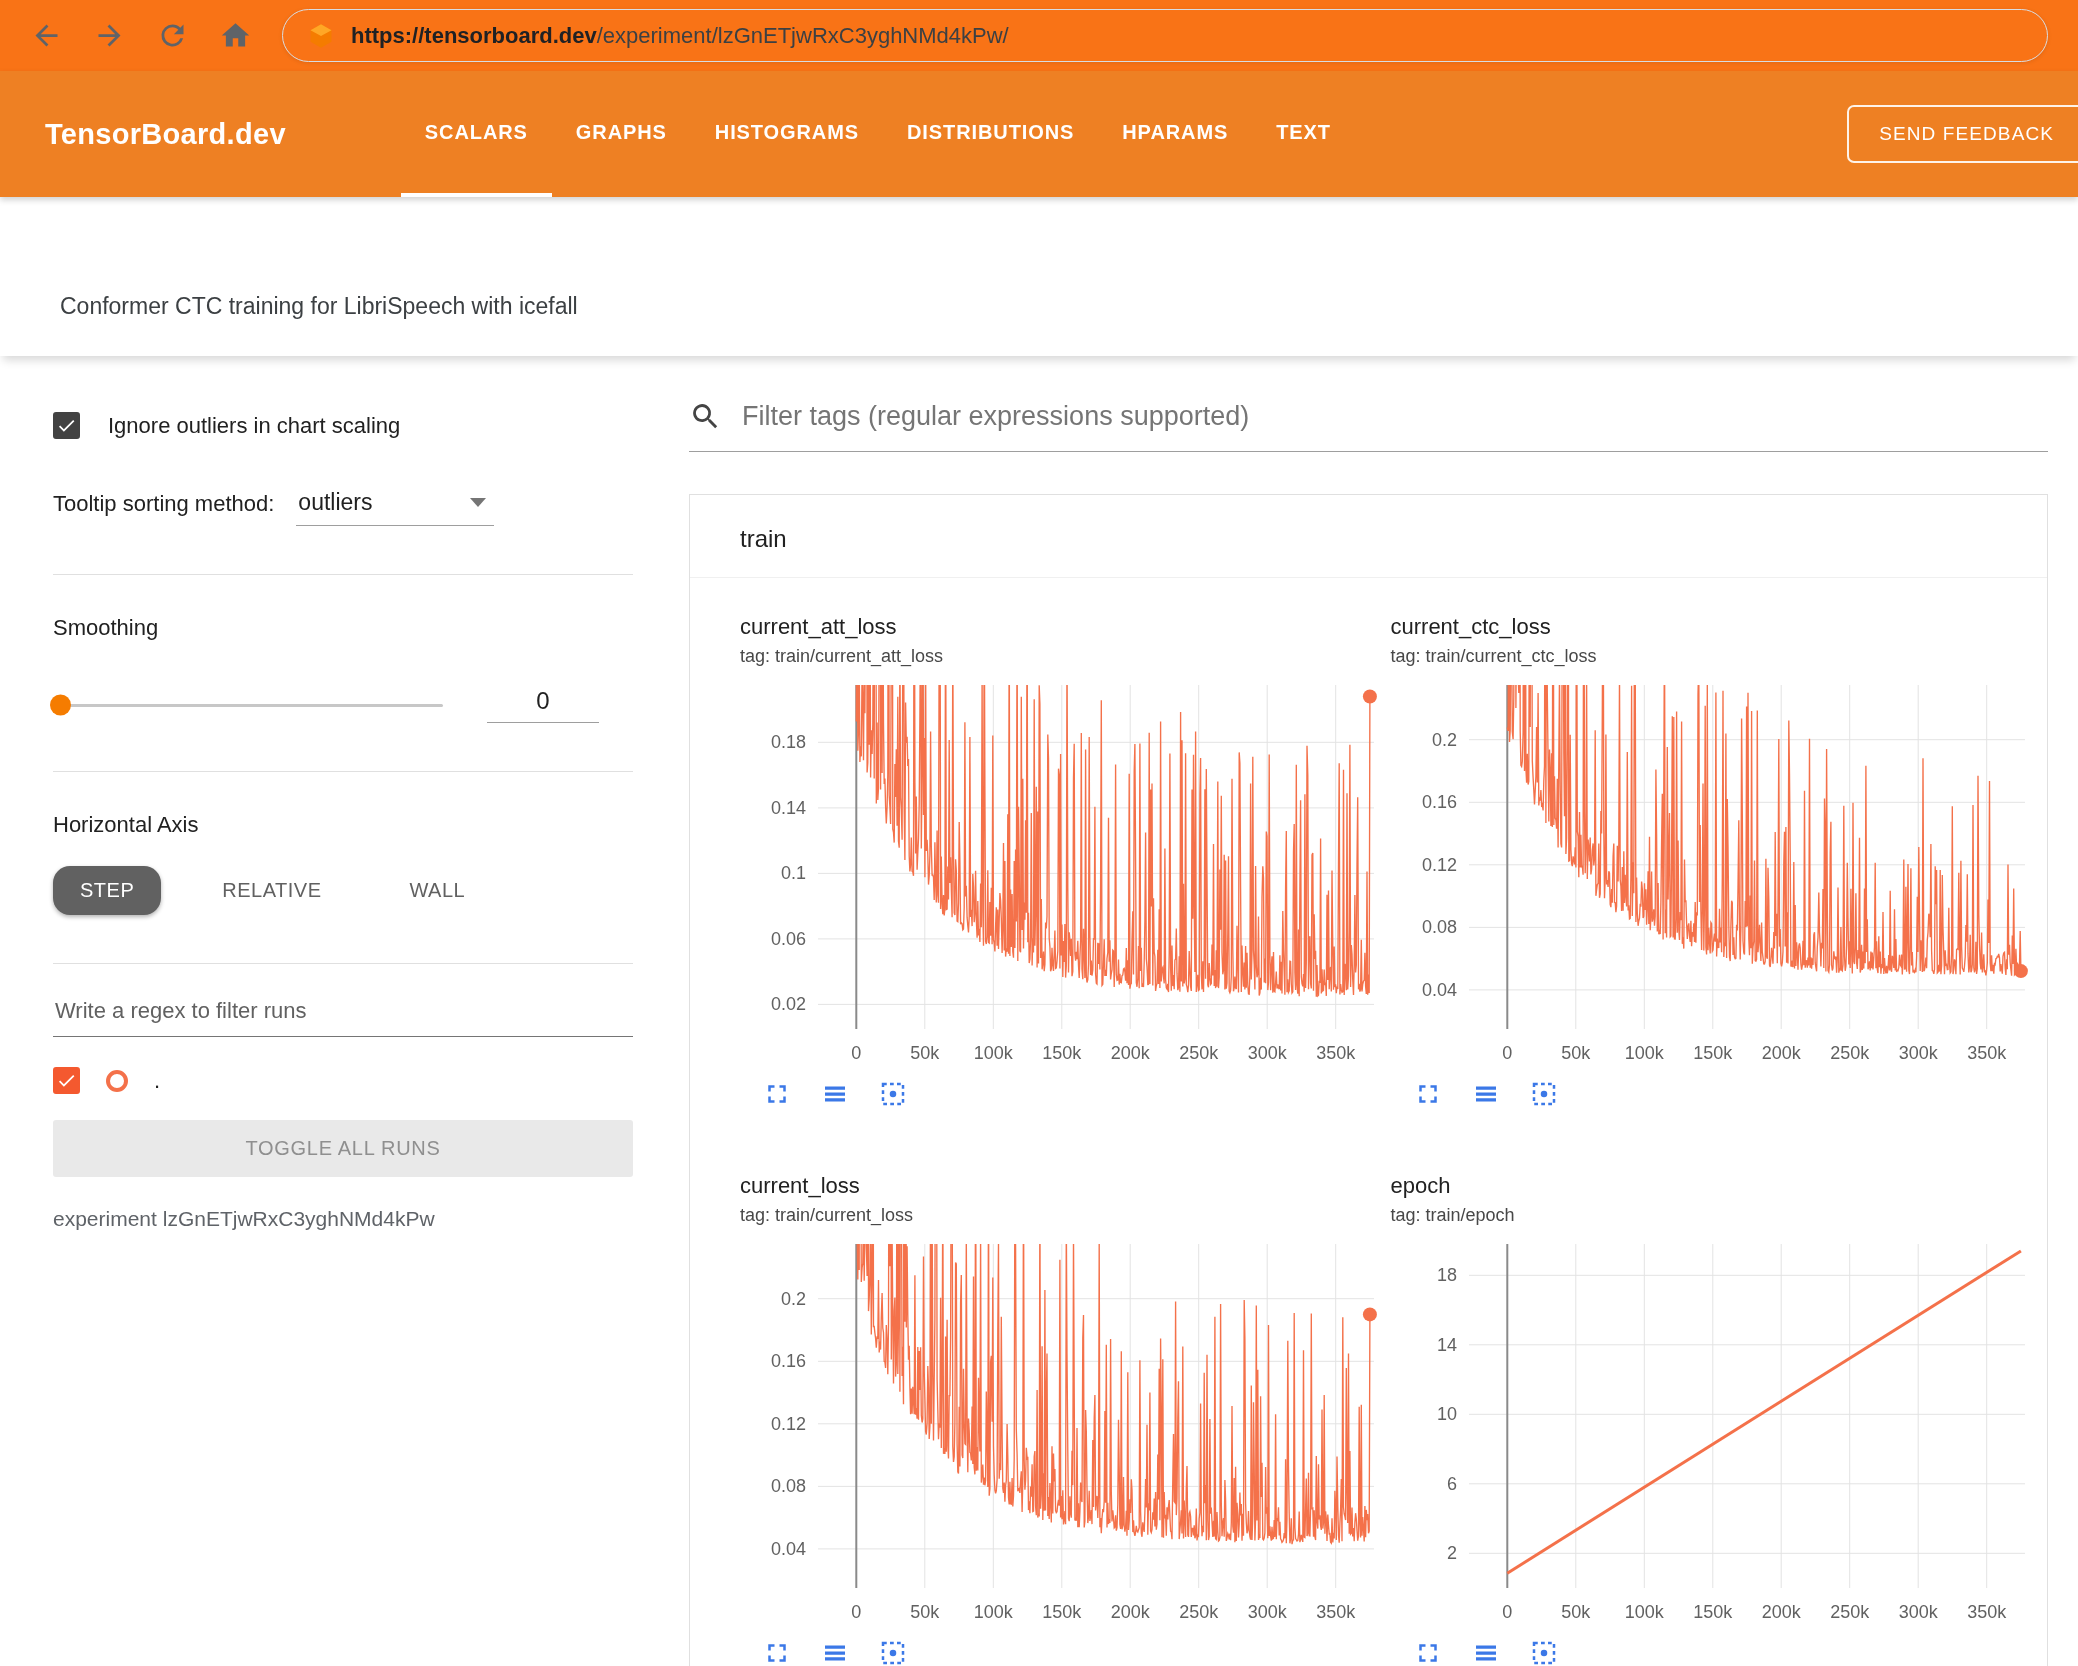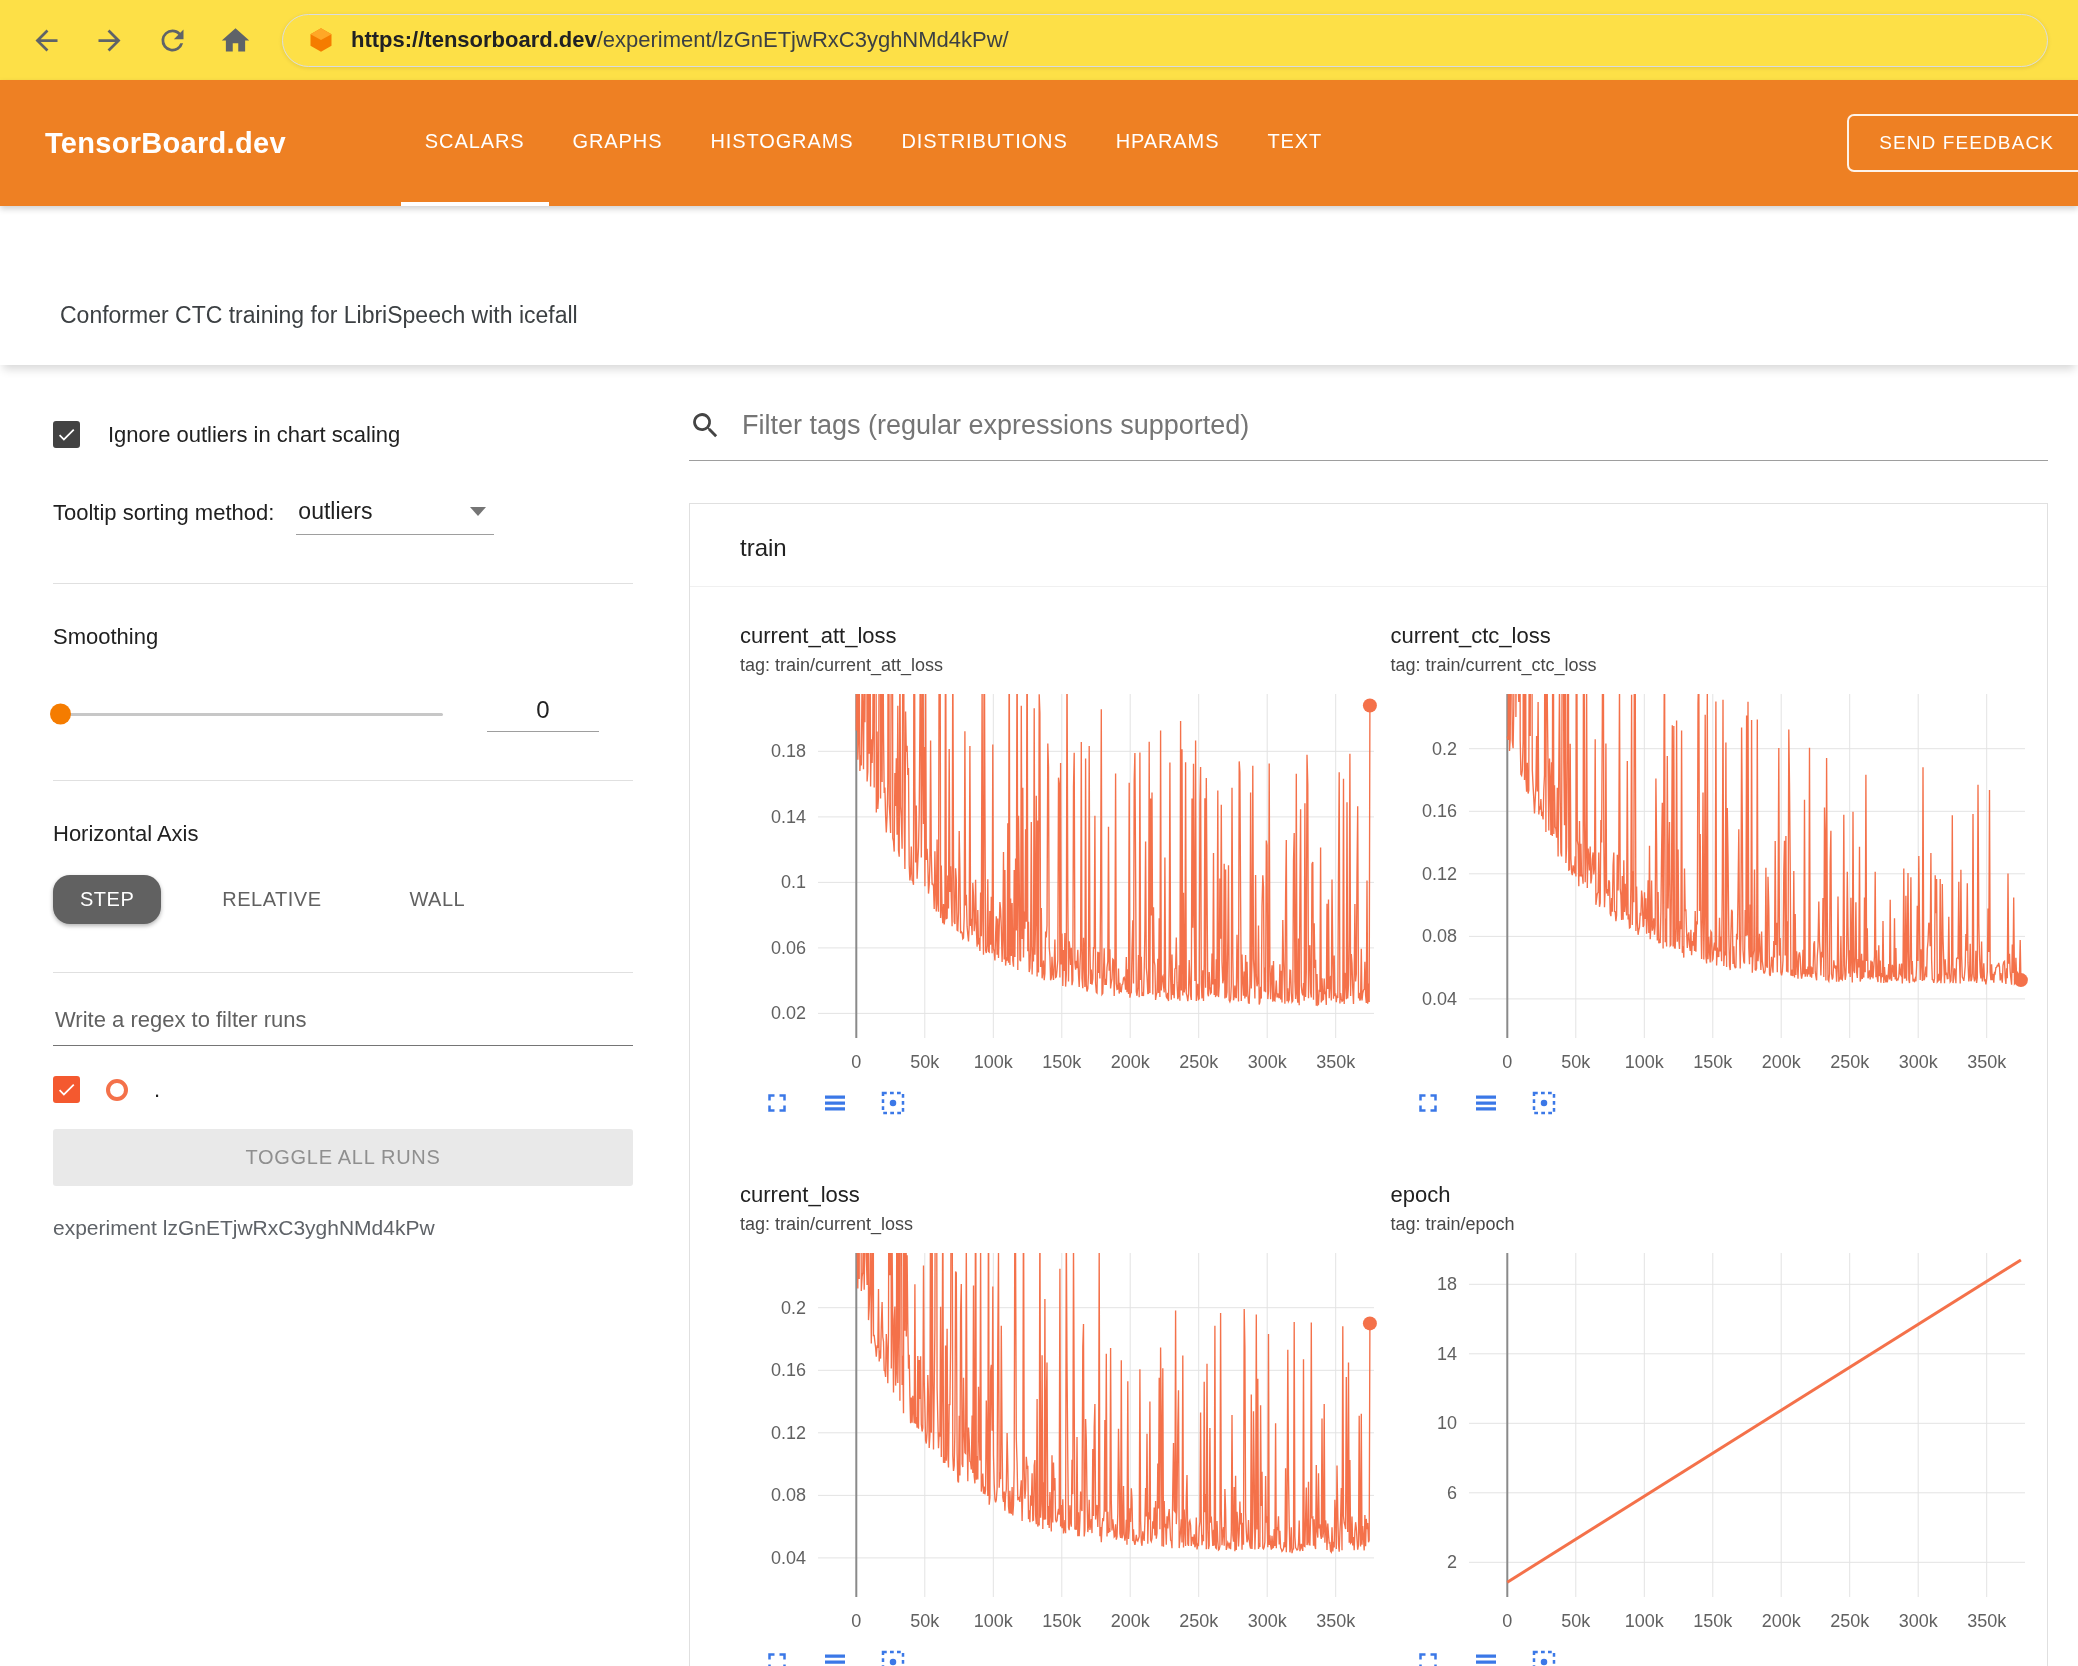--- a/index.html
+++ b/index.html
@@ -1,29 +1,29 @@
 <!DOCTYPE html>
 <html><head>
 <meta charset="utf-8">
 <style>
 *{box-sizing:border-box;margin:0;padding:0}
 html,body{width:2078px;height:1666px;overflow:hidden;background:#fff;font-family:"Liberation Sans",sans-serif}
 
-.browser{height:80px;display:flex;align-items:center;gap:30px;padding:0 30px;background:#fde047}
+.browser{height:71px;display:flex;align-items:center;gap:30px;padding:0 30px;background:#f97316}
 .bicon{width:33px;height:33px;fill:#5f6368;flex:0 0 auto;cursor:pointer}
 .addr{flex:1;height:53px;border:1px solid #d9dce1;border-radius:27px;display:flex;align-items:center;padding:0 24px;gap:16px;box-shadow:0 1px 4px rgba(0,0,0,.10)}
 .url{font-size:22px;color:#3c4043;white-space:nowrap;overflow:hidden}
 .url .domain{color:#202124;font-weight:700}
 .url .scheme{color:#202124;font-weight:700}
 .url .path{color:#3c4043}
 
 .header{height:126px;background:#ee8023;display:flex;align-items:stretch;position:relative;color:#fff;box-shadow:0 3px 6px rgba(0,0,0,.18);z-index:3}
 .logo{font-size:29px;font-weight:700;align-self:center;margin-left:45px;letter-spacing:.3px;white-space:nowrap}
 .tabs{display:flex;align-items:stretch;margin-left:115px}
-.tab{display:flex;align-items:center;padding:0 24px;font-size:20px;font-weight:400;letter-spacing:.9px;border-bottom:4px solid transparent;cursor:pointer;white-space:nowrap}
+.tab{display:flex;align-items:center;padding:0 24px;font-size:20px;font-weight:700;letter-spacing:.9px;border-bottom:4px solid transparent;cursor:pointer;white-space:nowrap}
 .tab.active{border-bottom-color:#fff}
 .feedback{position:absolute;right:-8px;top:50%;transform:translateY(-50%);border:2px solid rgba(255,255,255,.9);border-radius:7px;padding:16px 30px;font-size:19px;letter-spacing:1.1px;white-space:nowrap;cursor:pointer;background:transparent;color:#fff}
 
 .subtitle{height:159px;background:#fff;display:flex;align-items:flex-end;padding:0 0 36px 60px;font-size:23px;color:#3c4043;box-shadow:0 7px 9px -3px rgba(0,0,0,.16);position:relative;z-index:2}
 
 .content{display:flex;height:1308px;position:relative;z-index:1}
 .sidebar{width:659px;flex:0 0 auto;padding:56px 26px 0 53px}
 .chk-row{display:flex;align-items:center;gap:28px;margin-bottom:28px;cursor:pointer}
 .chk{width:27px;height:27px;border:3px solid #757575;border-radius:3px;flex:0 0 auto;display:flex;align-items:center;justify-content:center}
 .chk svg{width:21px;height:21px}

